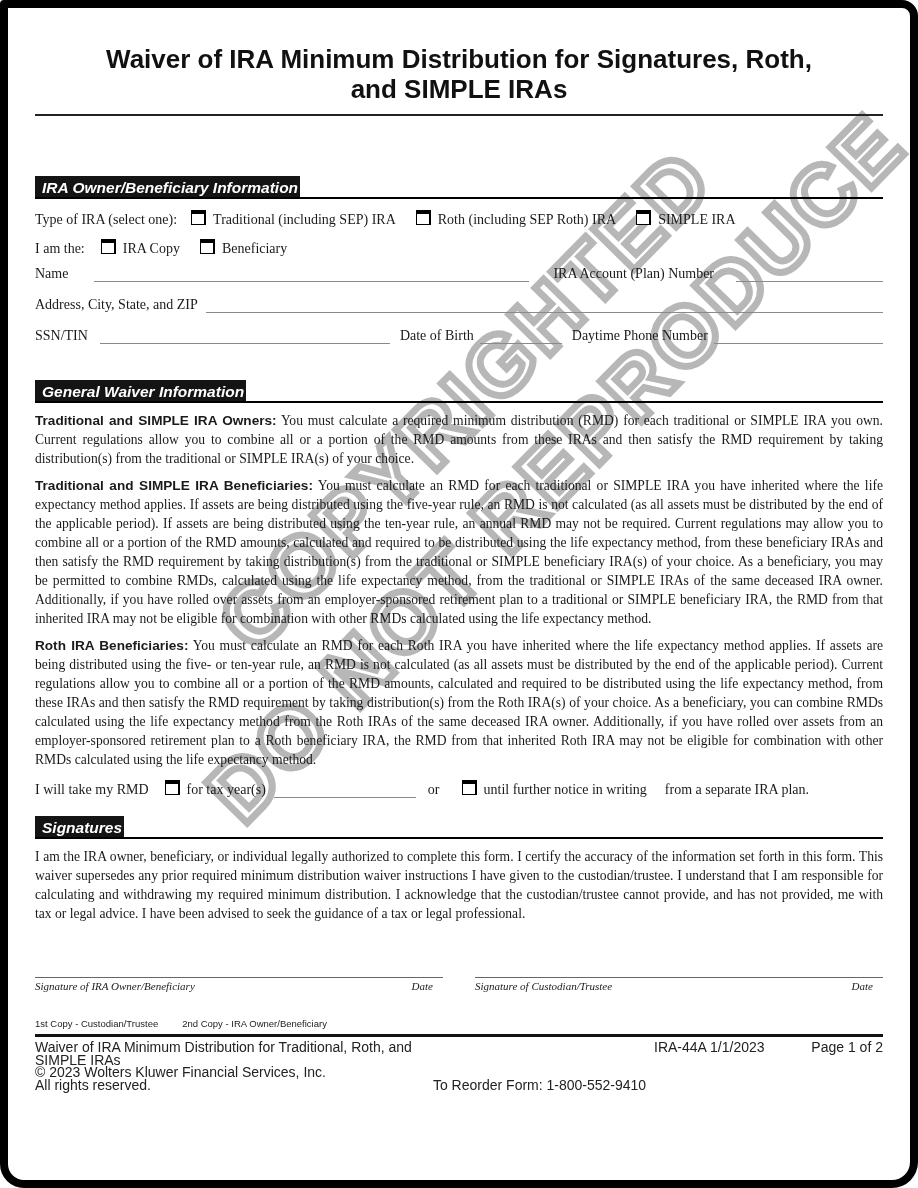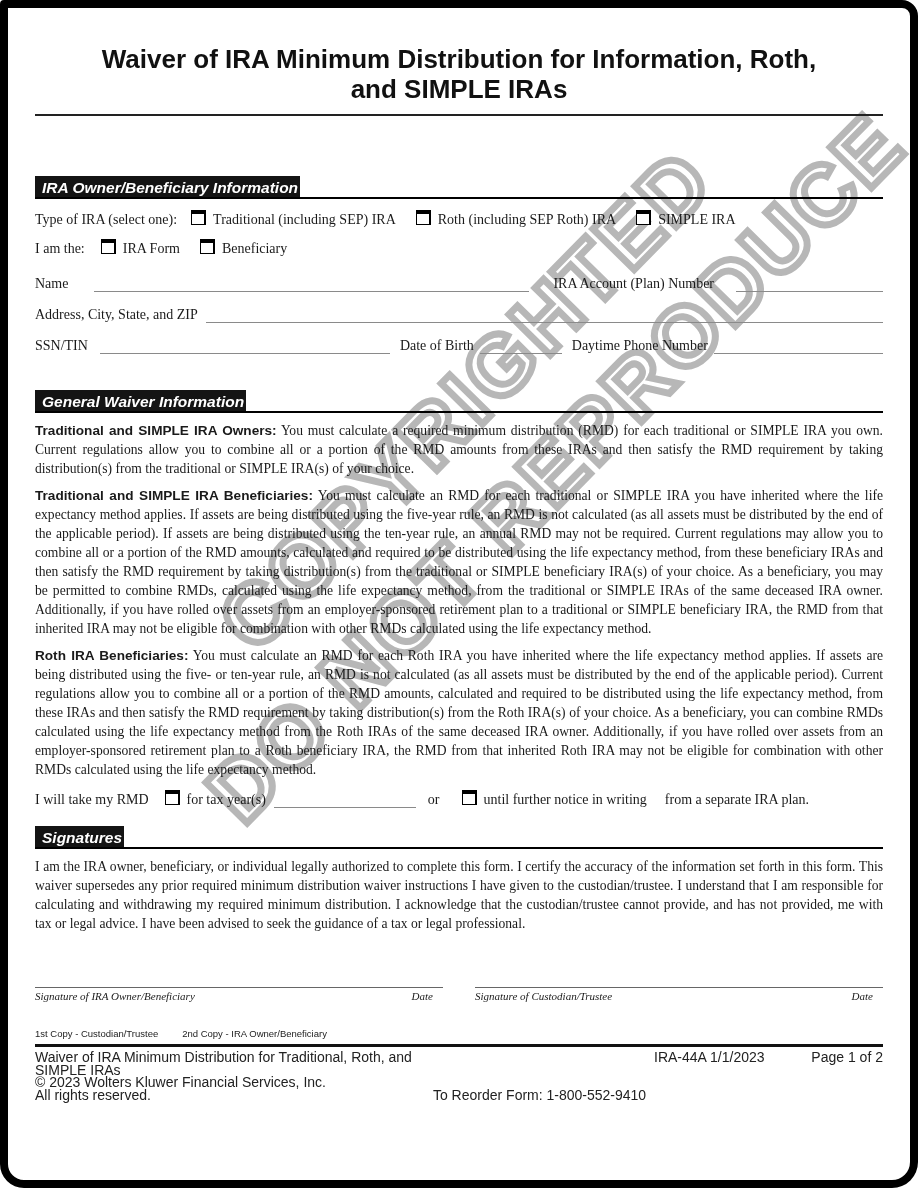--- a/index.html
+++ b/index.html
@@ -57,38 +57,38 @@
   
   .copies{font-family:"Liberation Sans", sans-serif;font-size:9.5px;color:#222;margin-top:26px;display:flex;gap:24px;}
   .thick-rule{border-top:3px solid #111;margin-top:5px;}
   .footer{display:flex;font-family:"Liberation Sans", sans-serif;font-size:14px;line-height:12.5px;color:#222;margin-top:4px;}
   .footer-left{width:46%;}
   .footer-center{width:27%;display:flex;align-items:flex-end;justify-content:center;}
   .footer-right{width:27%;display:flex;flex-direction:row;justify-content:space-between;text-align:center;}
   
   .mt-sec1{margin-top:60px;}
   .mt-row{margin-top:11px;}
-  .mt-name{margin-top:19px;gap:16px;}
+  .mt-name{margin-top:9px;gap:16px;}
   .mt-field{margin-top:15px;}
   .mt-sec2{margin-top:36px;}
   .mt-waiver{margin-top:29px;}
   .mt-sig{margin-top:18px;}
 </style>
 </head>
 <body>
 
 <div class="page">
 
   <div class="watermark wm1">COPYRIGHTED</div>
   <div class="watermark wm2">DO NOT REPRODUCE</div>
 
   <div class="content">
 
     <div class="title">
-      <span>Waiver of IRA Minimum Distribution for Information, Roth,</span><br>
+      <span>Waiver of IRA Minimum Distribution for Signatures, Roth,</span><br>
       <span>and SIMPLE IRAs</span>
     </div>
     <div class="title-rule"></div>
 
     <div class="sec mt-sec1">
       <span class="sec-bar">IRA Owner/Beneficiary Information</span>
     </div>
 
     <div class="row mt-row">
       <span class="lbl">Type of IRA (select one):</span>
@@ -96,21 +96,21 @@
       <span class="opt"><span class="cb"></span><span>Traditional (including SEP) IRA</span></span>
       <span style="width:20px"></span>
       <span class="opt"><span class="cb"></span><span>Roth (including SEP Roth) IRA</span></span>
       <span style="width:20px"></span>
       <span class="opt"><span class="cb"></span><span>SIMPLE IRA</span></span>
     </div>
 
     <div class="row mt-row">
       <span class="lbl">I am the:</span>
       <span style="width:16px"></span>
-      <span class="opt"><span class="cb"></span><span>IRA Form</span></span>
+      <span class="opt"><span class="cb"></span><span>IRA Copy</span></span>
       <span style="width:20px"></span>
       <span class="opt"><span class="cb"></span><span>Beneficiary</span></span>
     </div>
 
     <div class="row mt-name">
       <span class="lbl">Name</span>
       <span class="fl" style="width:435px;margin:0 8px 0 10px;"></span>
       <span class="lbl">IRA Account (Plan) Number</span>
       <span class="fl grow" style="margin-left:6px;"></span>
     </div>

